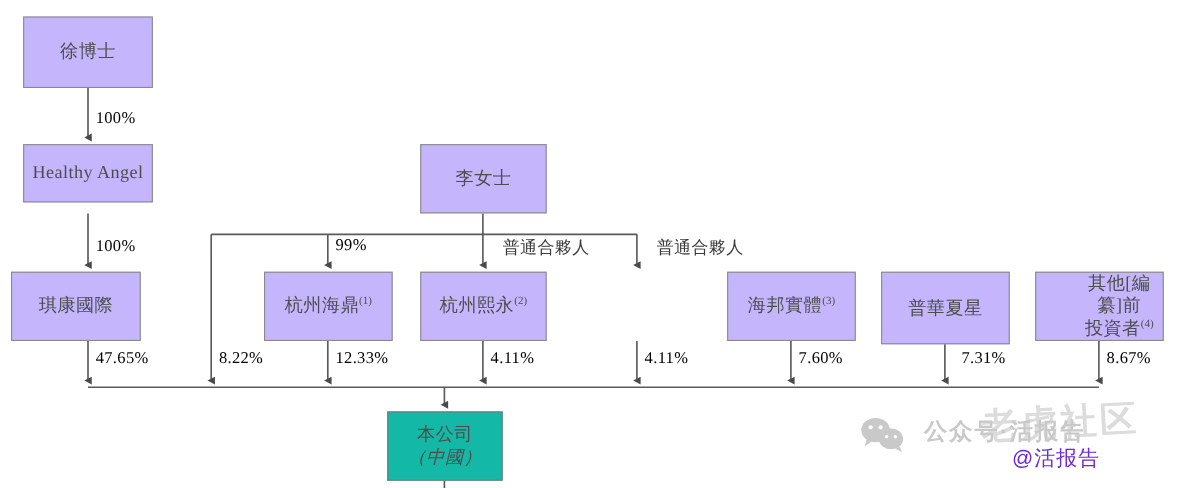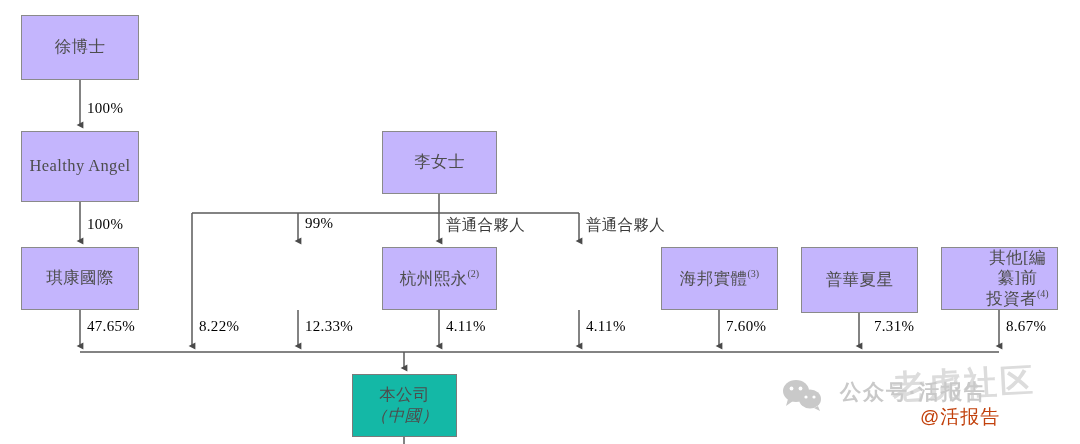--- a/index.html
+++ b/index.html
@@ -56,20 +56,21 @@
   .edge-label {
     position: absolute;
     color: #000000;
     font-size: 15px;
     white-space: nowrap;
     letter-spacing: 0.3px;
   }
   .edge-label.cjk {
     font-size: 15.5px;
     color: #3a3a3a;
+    margin-left: 11px;
   }
   .watermark {
     position: absolute;
     pointer-events: none;
     user-select: none;
   }
   .wm-main {
     left: 782px;
     top: 378px;
     display: flex;
@@ -87,21 +88,21 @@
     color: #dcdcdc;
     font-family: "Liberation Sans", "DejaVu Sans", sans-serif;
     font-size: 33px;
     font-weight: bold;
     letter-spacing: 3px;
     transform: rotate(-3deg);
   }
   .wm-handle {
     left: 920px;
     top: 404px;
-    color: #c2410c;
+    color: #6d28d9;
     font-family: "Liberation Sans", "DejaVu Sans", sans-serif;
     font-size: 19px;
     letter-spacing: 1px;
   }
 </style>
 </head>
 <body>
 
 <div id="canvas">
 
@@ -143,32 +144,35 @@
       <line x1="404" y1="352" x2="404" y2="368" marker-end="url(#arrow)"></line>
 
       <line x1="404" y1="437" x2="404" y2="444"></line>
     </g>
   </svg>
 
   <div class="node" style="left:21px; top:15px; width:118px; height:65px;">
     <span class="label">徐博士</span>
   </div>
 
-  <div class="node" style="left:21px; top:131px; width:118px; height:71px;">
+  <div class="node" style="left:21px; top:131px; width:118px; height:53px;">
     <span class="label">Healthy Angel</span>
   </div>
 
-  <div class="node" style="left:21px; top:247px; width:118px; height:63px;text-align:center;">
+  <div class="node" style="left:10px; top:247px; width:118px; height:63px;text-align:center;">
     <span class="label">琪康國際</span>
   </div>
 
   <div class="node" style="left:382px; top:131px; width:115px; height:63px;">
     <span class="label">李女士</span>
   </div>
 
+  <div class="node" style="left:240px; top:247px; width:117px; height:63px;">
+    <span class="label"><span>杭州海鼎</span><span class="sup">(1)</span></span>
+  </div>
 
   <div class="node" style="left:382px; top:247px; width:115px; height:63px;">
     <span class="label"><span>杭州熙永</span><span class="sup">(2)</span></span>
   </div>
 
 
   <div class="node" style="left:661px; top:247px; width:117px; height:63px;">
     <span class="label"><span>海邦實體</span><span class="sup">(3)</span></span>
   </div>
 

